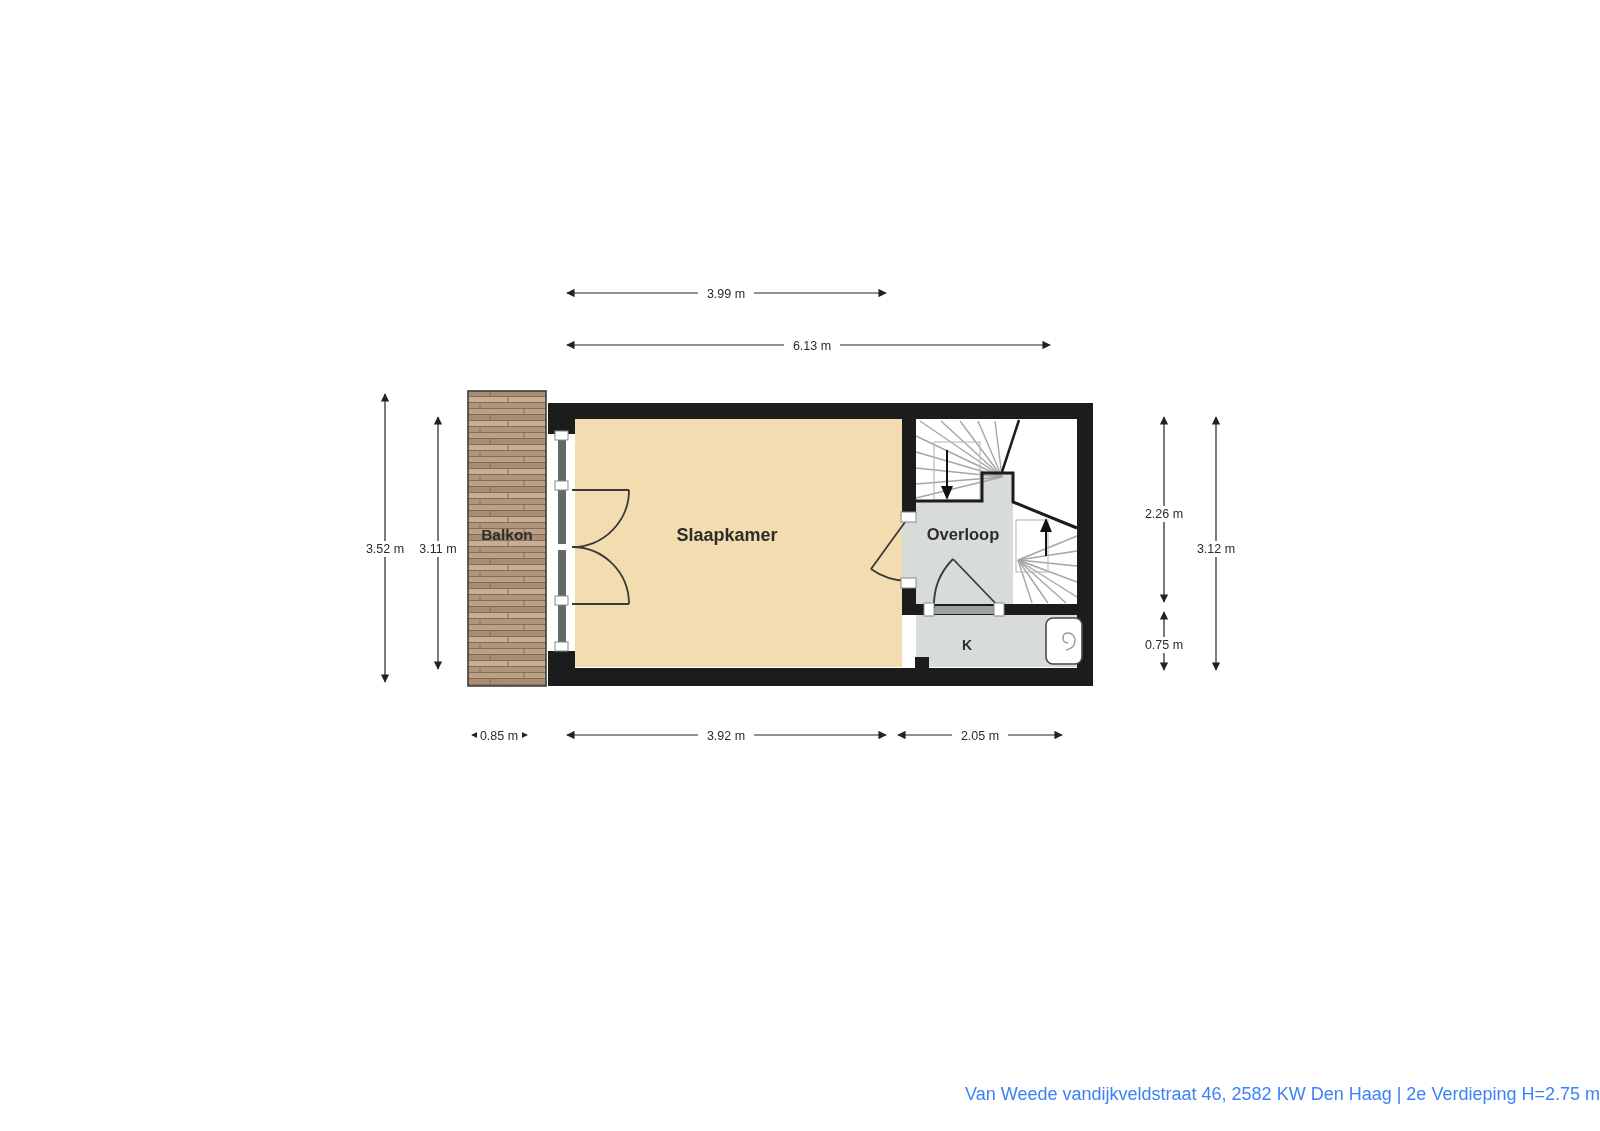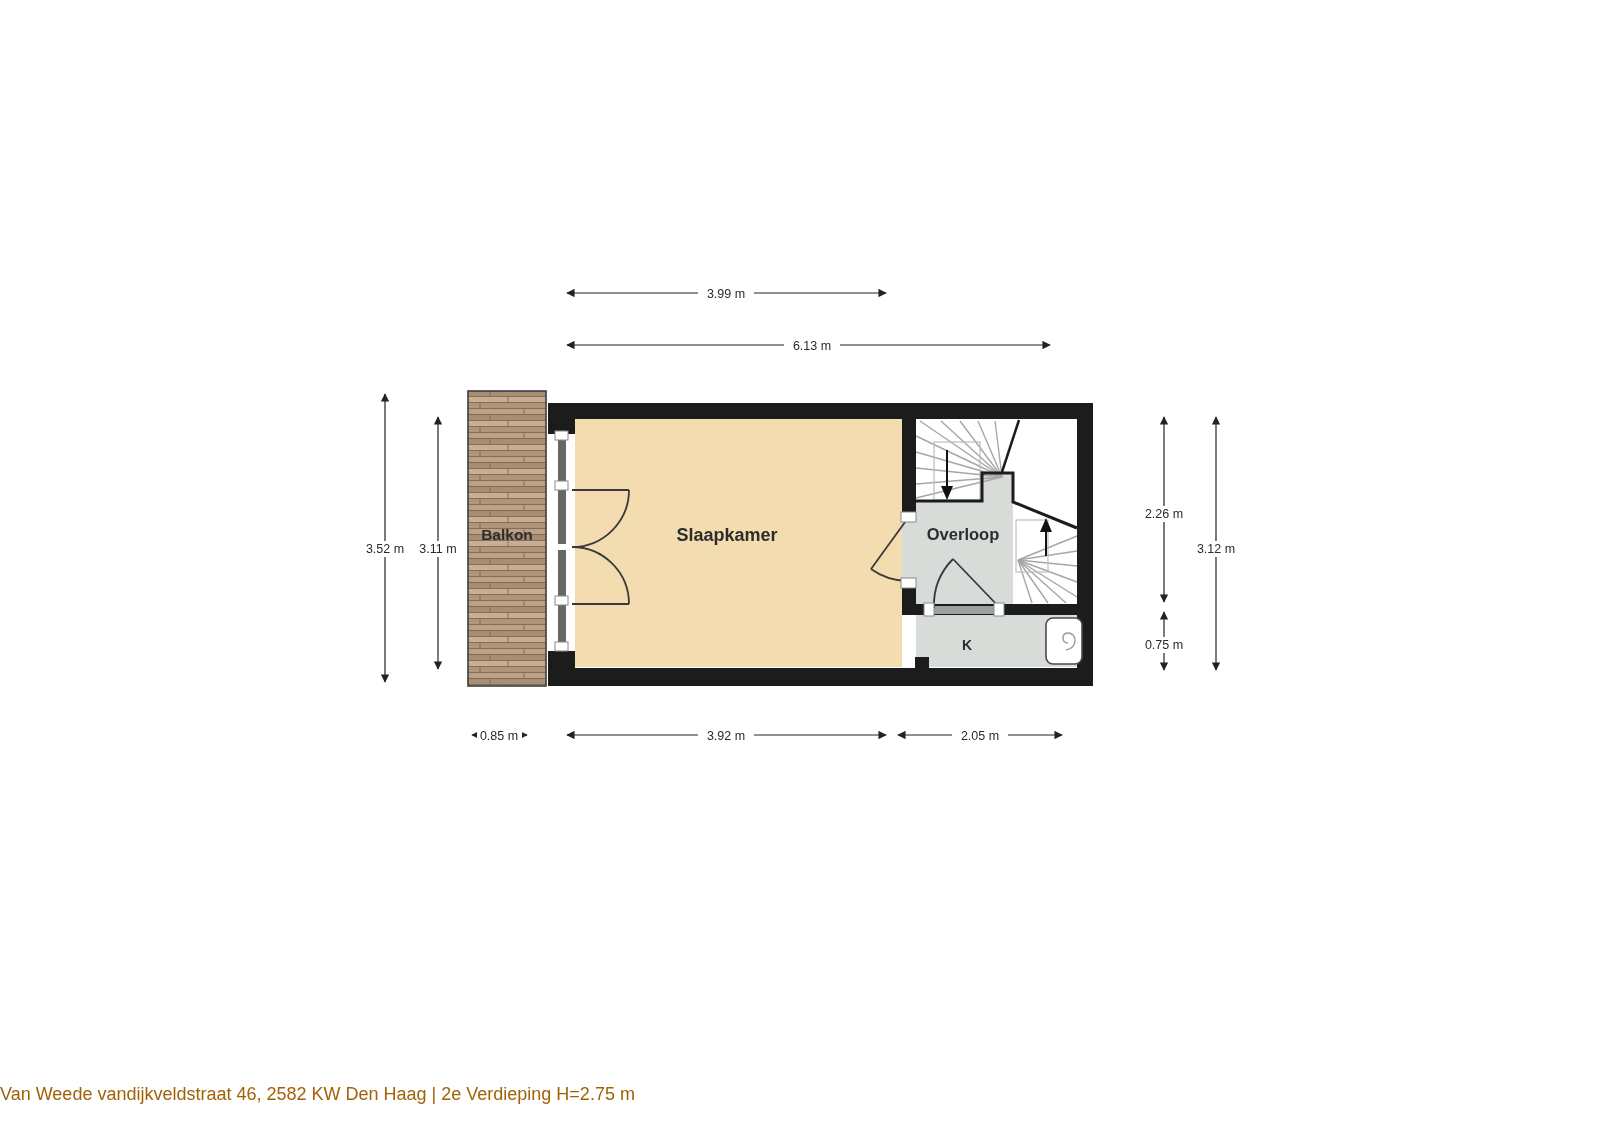--- a/index.html
+++ b/index.html
@@ -21,22 +21,22 @@
   .dim-line{stroke:var(--c-dim_line);stroke-width:1.2;}
   .labelbg{fill:#ffffff;}
   .dim-label{font-size:12.5px;fill:#2b2b2b;text-anchor:middle;}
   .room-label{font-weight:bold;fill:var(--c-room_label);text-anchor:middle;}
   .stair-arrow{fill:#111111;}
   .stair-arrow-line{stroke:#111111;stroke-width:2;}
   .boiler-body{fill:#ffffff;stroke:#4a4a4a;stroke-width:1.6;}
   .boiler-glyph{stroke:#9a9a9a;stroke-width:1.4;fill:none;}
   .balcony-outline{fill:none;stroke:var(--c-balcony_border);stroke-width:1.6;}
   .wood-gap{stroke:var(--c-wood_gap);stroke-width:0.9;}
-  .footer{position:absolute;left:0;right:0;top:1084px;text-align:left;
-          font-size:18px;color:#a16207;}
+  .footer{position:absolute;left:0;right:0;top:1084px;text-align:right;
+          font-size:18px;color:#3b82f6;}
 </style>
 </head>
 <body>
 
 <div class="stage">
 <svg width="1600" height="1131" viewBox="0 0 1600 1131">
 
   <defs>
     <marker id="arr" viewBox="0 0 10 10" refX="9" refY="5" markerWidth="7" markerHeight="7" orient="auto-start-reverse">
       <path d="M0,0 L10,5 L0,10 z" fill="#222222"></path>

